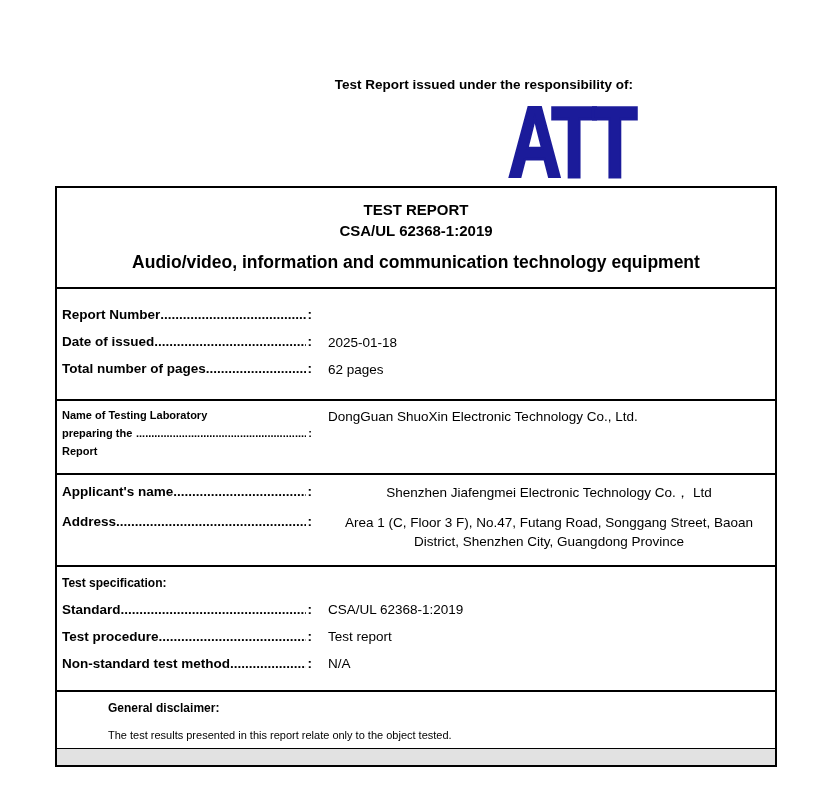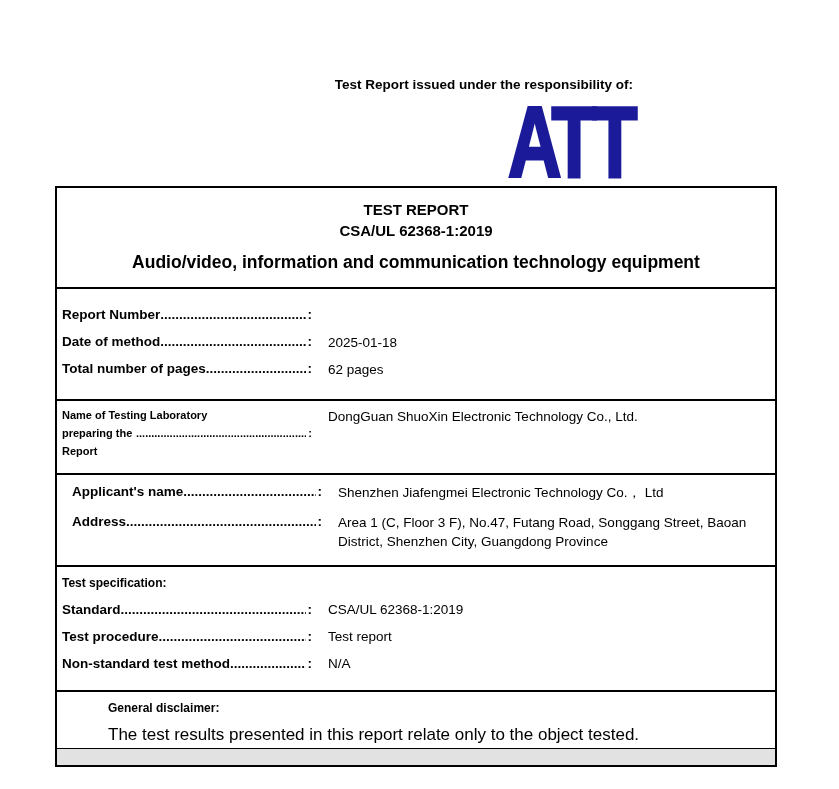--- a/index.html
+++ b/index.html
@@ -44,42 +44,42 @@
   .section:first-child{border-top:none;}
 
   
   .sec-header{text-align:center;padding:11px 6px 13px 6px;}
   .sec-header .t1{font-size:15px;font-weight:bold;line-height:21px;}
   .sec-header .t2{font-size:17.5px;font-weight:bold;line-height:24px;margin-top:9px;}
 
   
   .rows{padding:16px 0 13px 5px;}
   .rows.tight{padding:5px 5px 6px 5px;}
-  .rows.mid{padding:7px 5px 7px 15px;}
+  .rows.mid{padding:7px 5px 7px 5px;text-align:center;}
   .rows.spec{padding:6px 5px 9px 5px;}
   .frow{display:flex;align-items:flex-start;margin-bottom:7px;font-size:13.5px;line-height:20px;}
   .frow:last-child{margin-bottom:0;}
   .rows .frow{margin-bottom:7px;}
   .rows.first .frow{margin-bottom:7px;}
   .flabel{
     width:250px;flex:none;font-weight:bold;
     display:flex;align-items:baseline;overflow:hidden;
   }
   .flabel .ltext{white-space:nowrap;}
   .leader{flex:1 1 auto;overflow:hidden;white-space:nowrap;min-width:4px;}
   .leader::after{content:"..................................................................................";}
   .colon{flex:none;font-weight:bold;padding-left:2px;}
   .fvalue{flex:1 1 auto;padding-left:16px;font-weight:normal;line-height:19px;padding-top:0.5px;}
 
   
   .flabel2{width:250px;flex:none;font-weight:bold;font-size:11px;line-height:18px;}
   .flabel2 .l2{display:flex;align-items:baseline;overflow:hidden;}
 
   .full-heading{font-size:12px;font-weight:bold;line-height:20px;margin-bottom:7px;}
-  .full-text{font-size:17px;font-weight:normal;line-height:18px;}
+  .full-text{font-size:11px;font-weight:normal;line-height:18px;}
 
   .sec-disclaimer .txtpart{padding:6px 5px 4px 5px;margin-left:46px;}
   .sec-disclaimer .full-heading{margin-bottom:8px;}
   .gray-row{border-top:1px solid var(--border_black);height:17px;background:var(--shaded_row);}
 </style>
 </head>
 <body>
 
 <div class="page">
 
@@ -98,21 +98,21 @@
     <div class="section rows first">
       <div class="frow">
         <div class="flabel">
           <span class="ltext">Report Number</span>
           <span class="leader"></span>
           <span class="colon">:</span>
         </div>
       </div>
       <div class="frow">
         <div class="flabel">
-          <span class="ltext">Date of method </span>
+          <span class="ltext">Date of issued </span>
           <span class="leader"></span>
           <span class="colon">:</span>
         </div>
         <div class="fvalue">2025-01-18</div>
       </div>
       <div class="frow">
         <div class="flabel">
           <span class="ltext">Total number of pages </span>
           <span class="leader"></span>
           <span class="colon">:</span>

